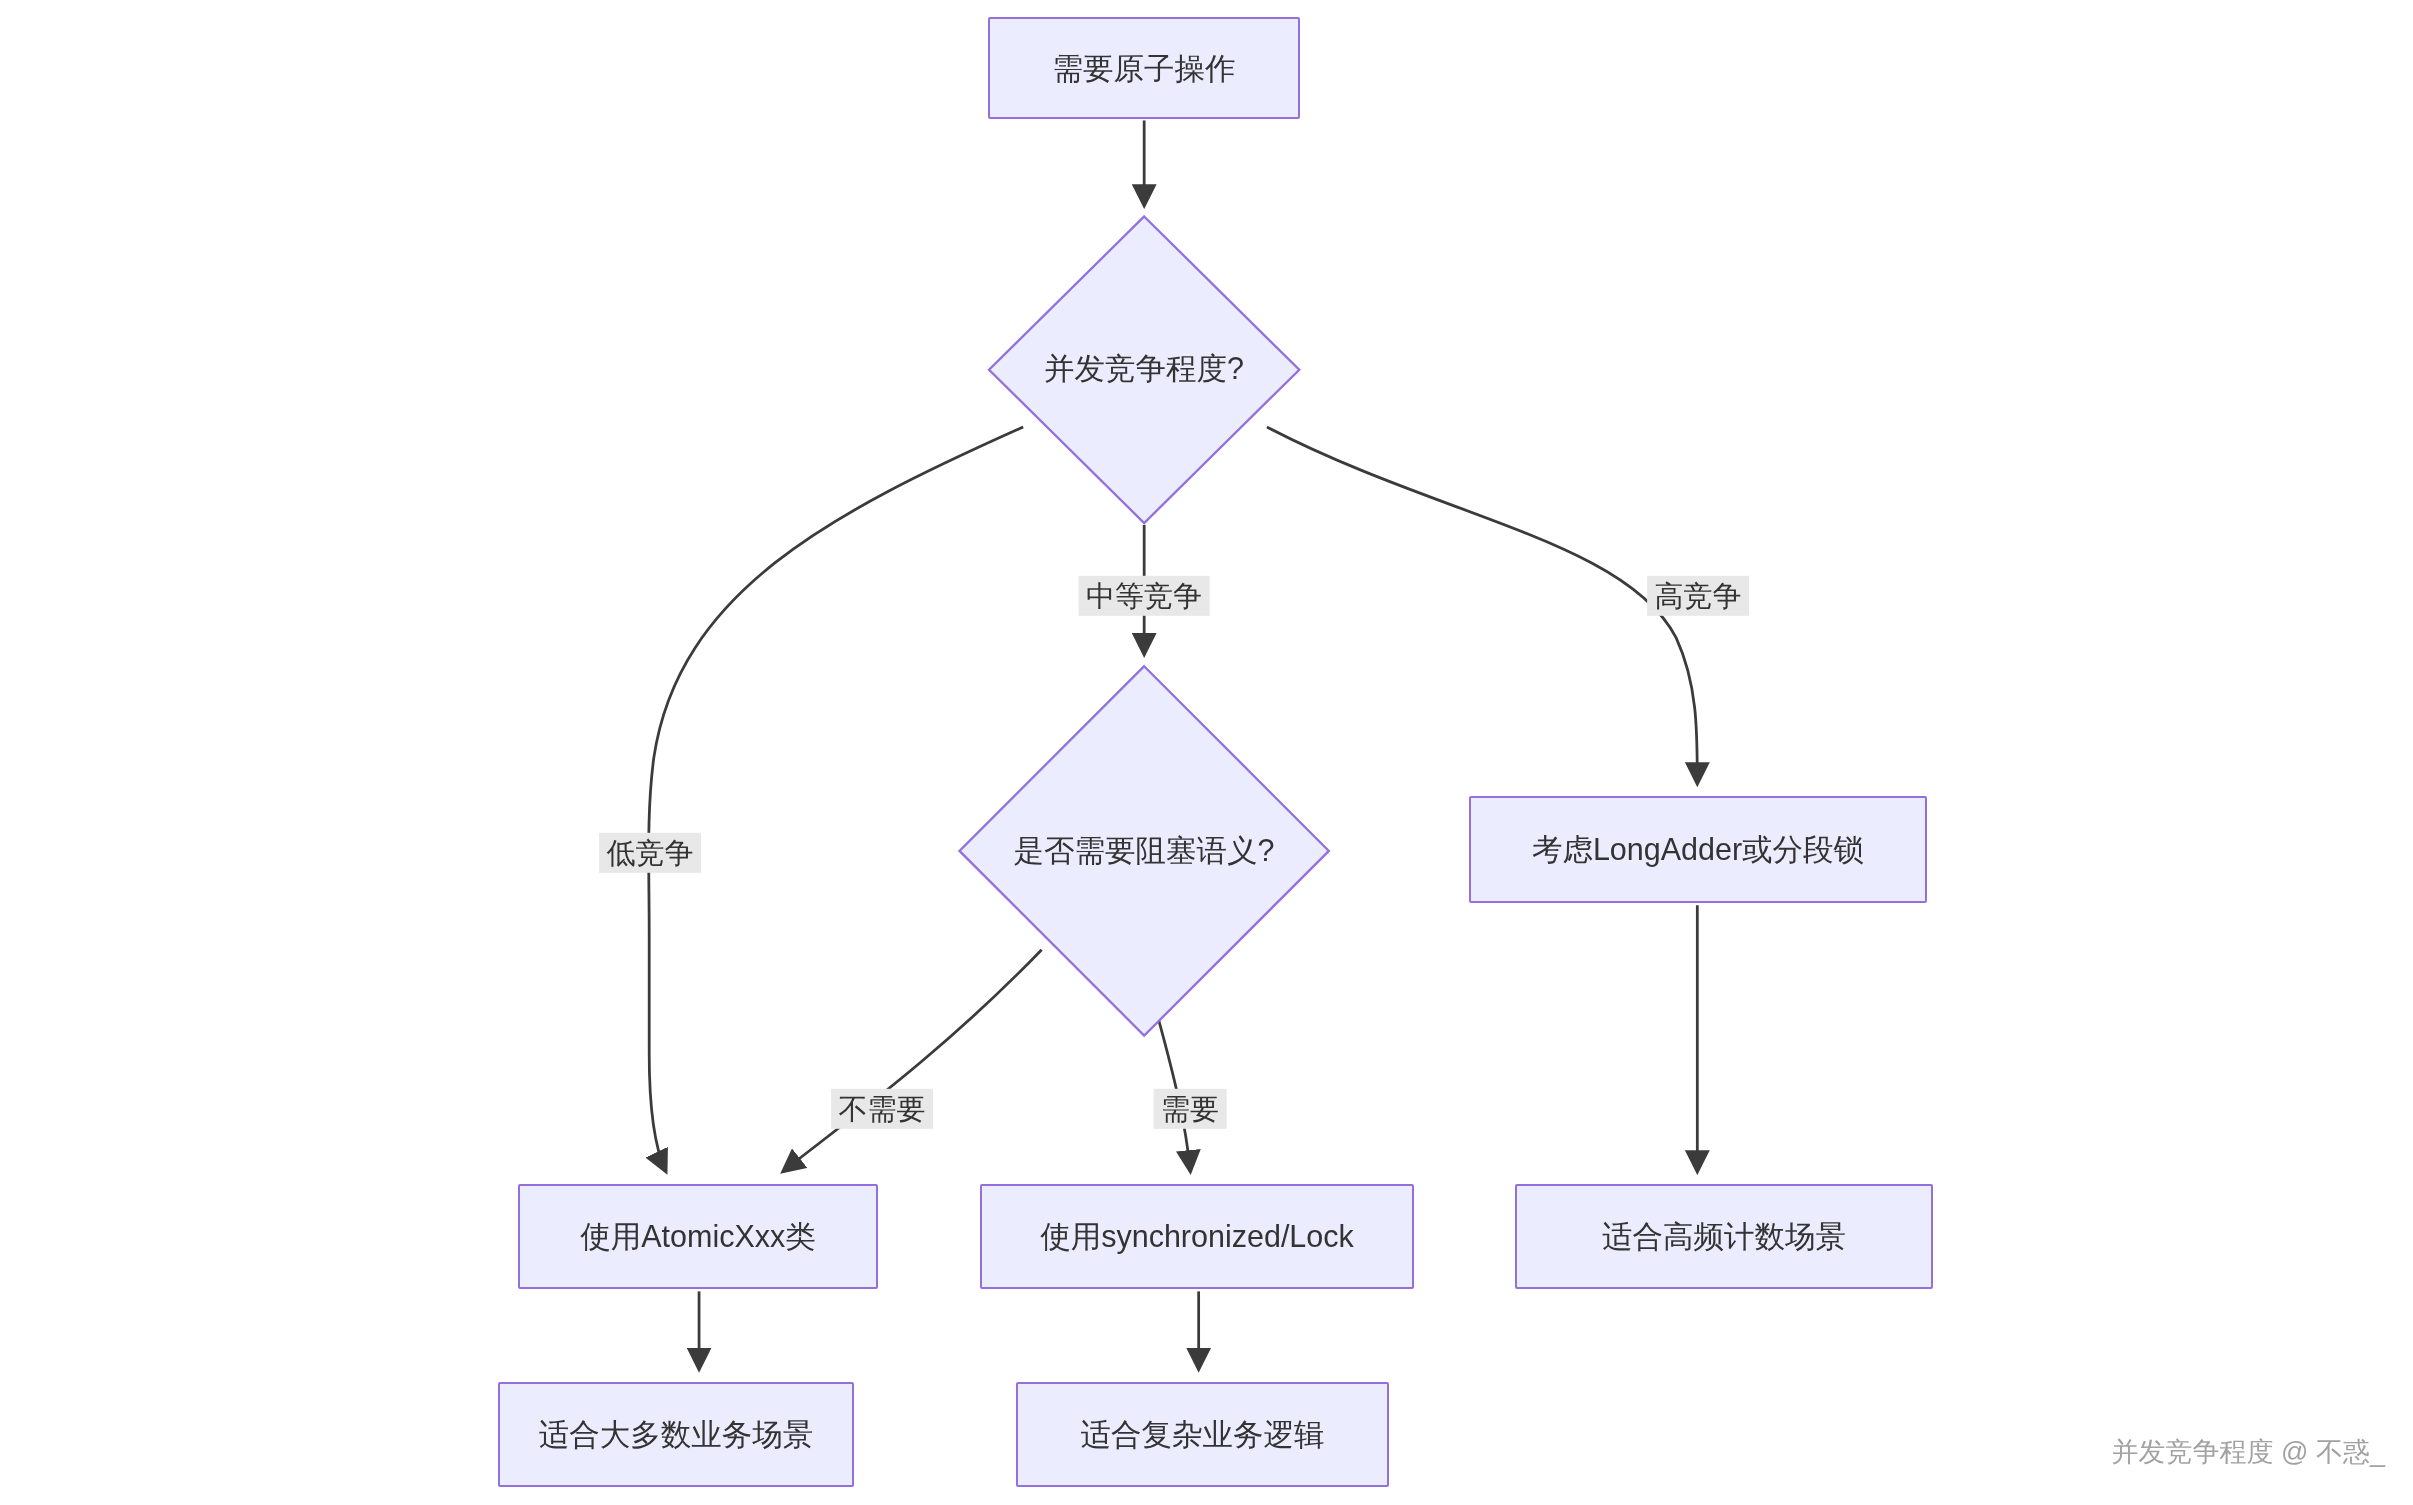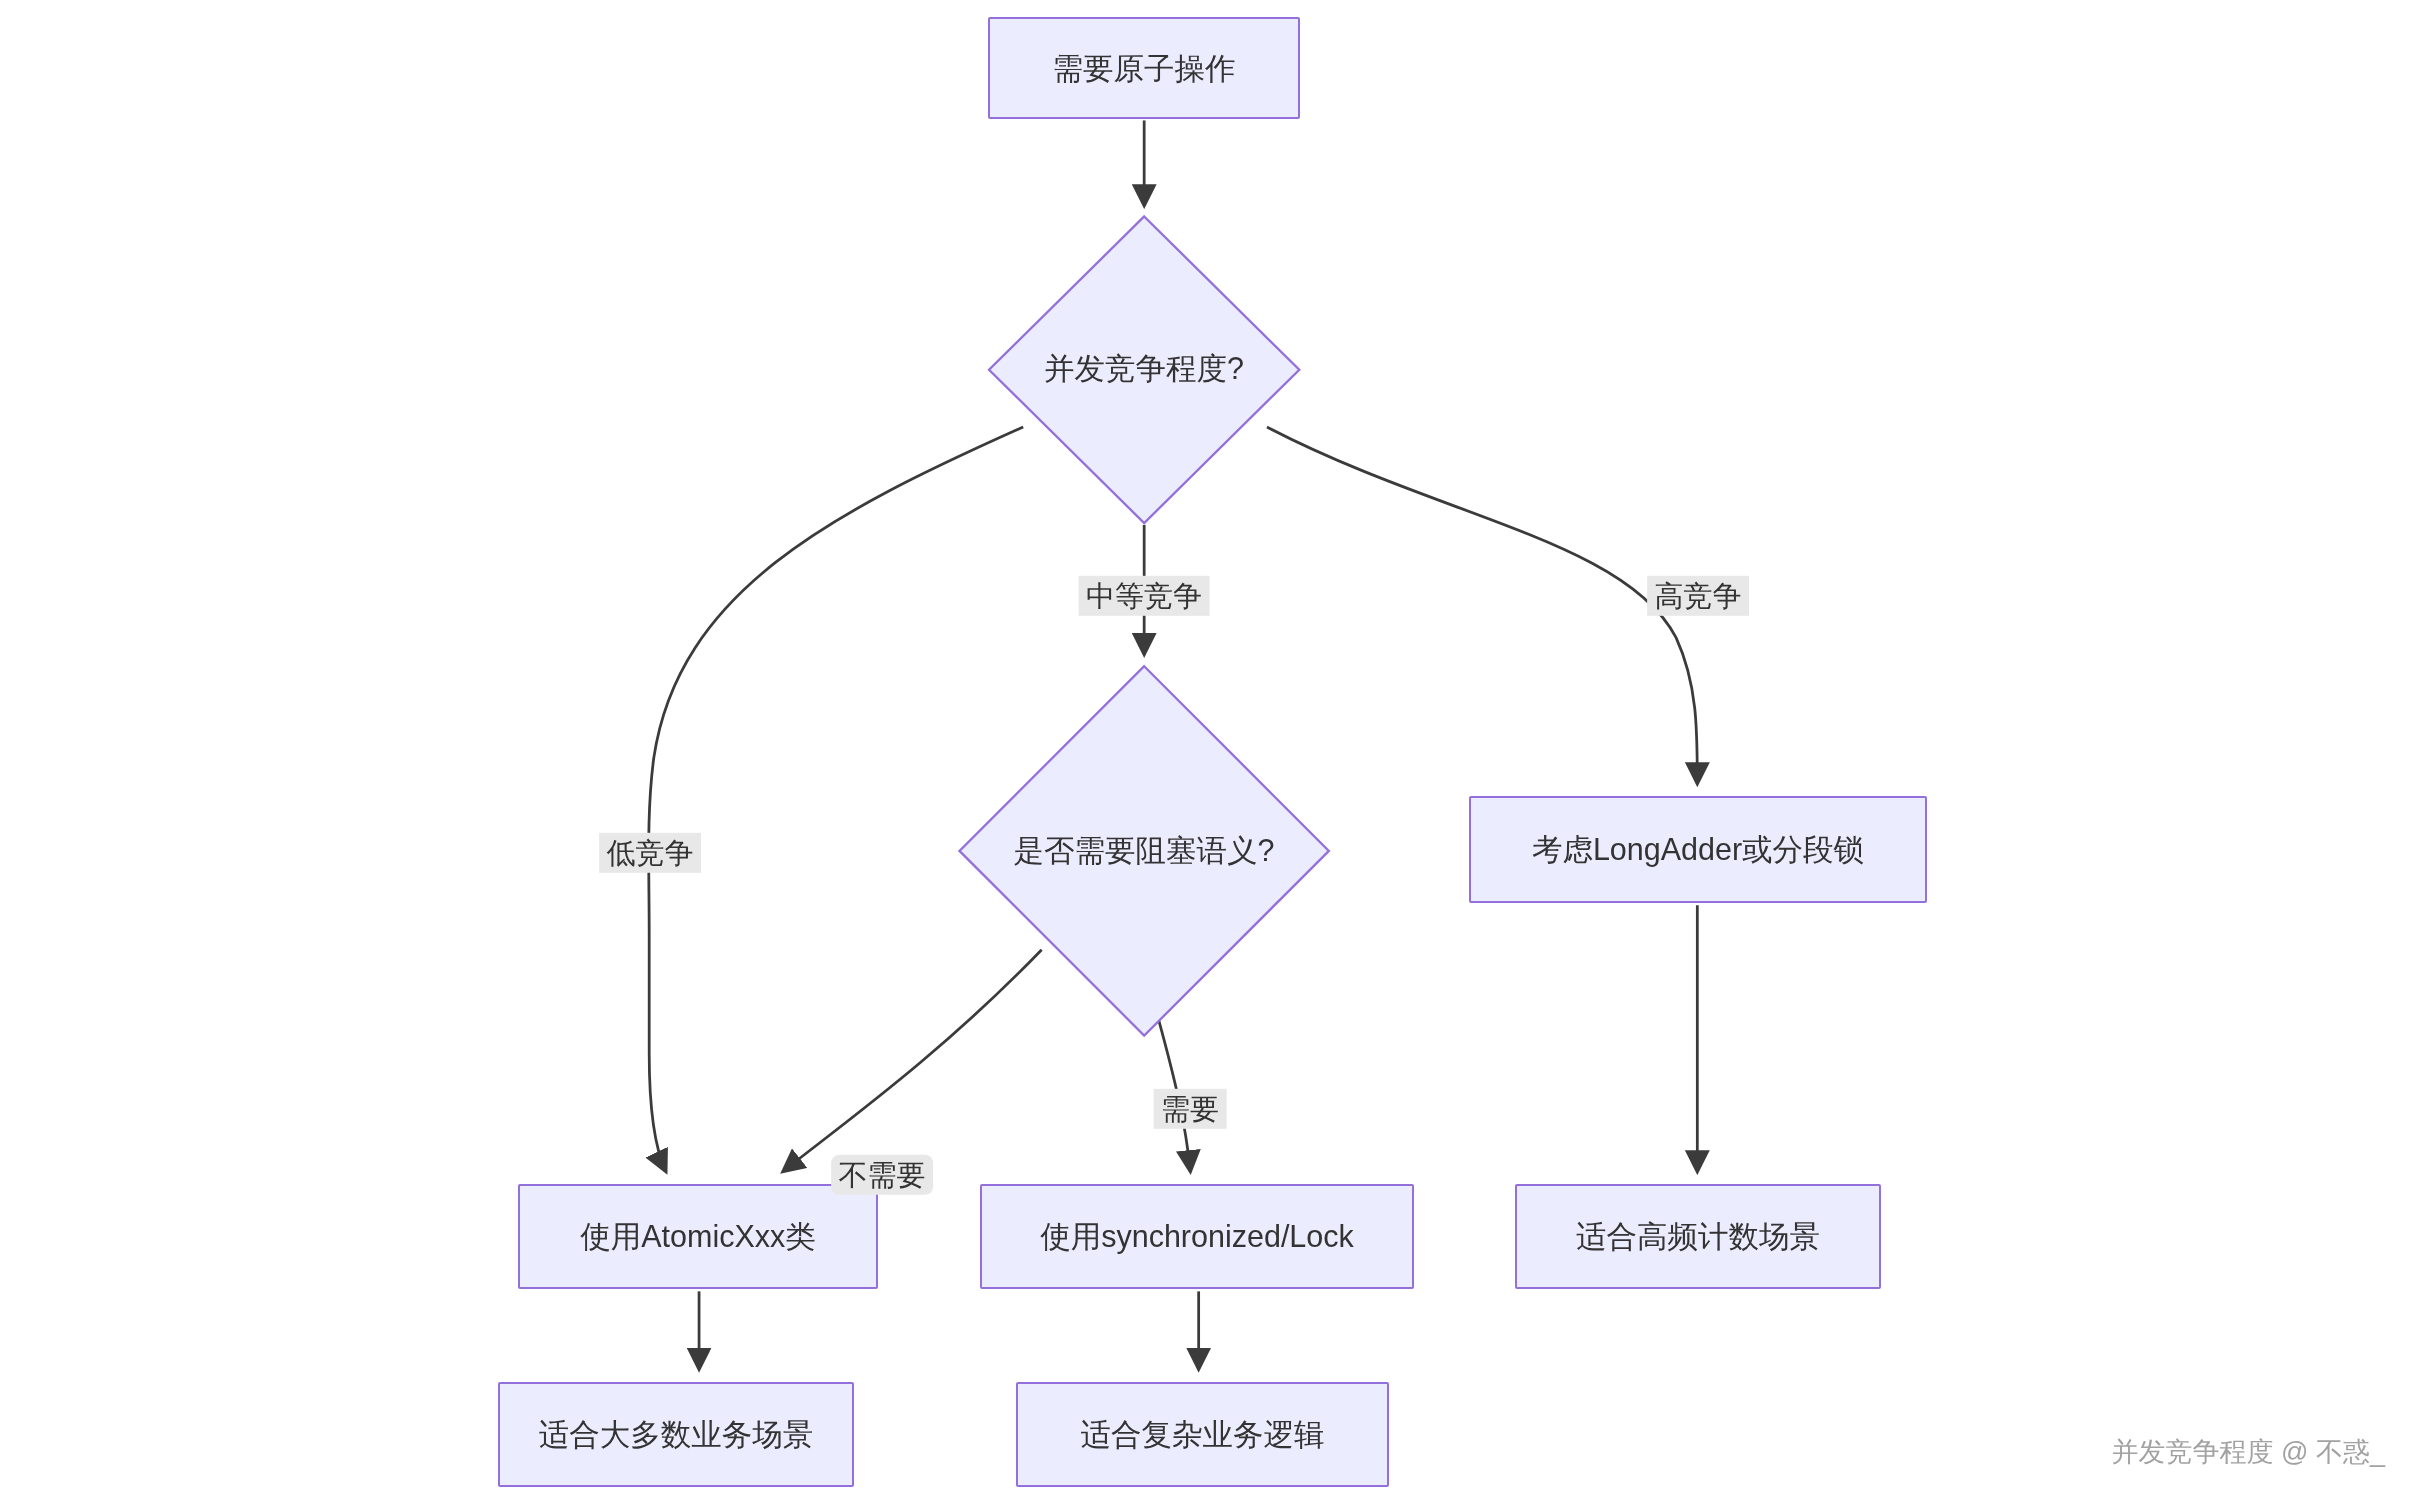--- a/index.html
+++ b/index.html
@@ -128,21 +128,21 @@
   </div>
 
   <div class="node" style="left:518px; top:1184px; width:360px; height:105px;">
     <span>使用AtomicXxx类</span>
   </div>
 
   <div class="node" style="left:980px; top:1184px; width:434px; height:105px;">
     <span>使用synchronized/Lock</span>
   </div>
 
-  <div class="node" style="left:1515px; top:1184px; width:366px; height:105px;">
+  <div class="node" style="left:1515px; top:1184px; width:418px; height:105px;">
     <span>适合高频计数场景</span>
   </div>
 
   <div class="node" style="left:498px; top:1382px; width:356px; height:105px;">
     <span>适合大多数业务场景</span>
   </div>
 
   <div class="node" style="left:1016px; top:1382px; width:373px; height:105px;">
     <span>适合复杂业务逻辑</span>
   </div>
@@ -150,20 +150,20 @@
   <div class="diamond-label" style="left:1144px; top:369px;">并发竞争程度?</div>
 
   <div class="diamond-label" style="left:1144px; top:851px;">是否需要阻塞语义?</div>
 
   <div class="edge-label" style="left:650px; top:853px;">低竞争</div>
 
   <div class="edge-label" style="left:1144px; top:596px;">中等竞争</div>
 
   <div class="edge-label" style="left:1698px; top:596px;">高竞争</div>
 
-  <div class="edge-label" style="left:882px; top:1175px;border-radius:8px;">不需要</div>
+  <div class="edge-label" style="left:882px; top:1109px;">不需要</div>
 
   <div class="edge-label" style="left:1190px; top:1109px;text-align:center;">需要</div>
 
   <div class="watermark">并发竞争程度 @ 不惑_</div>
 
 </div>
 
 
 </body></html>

